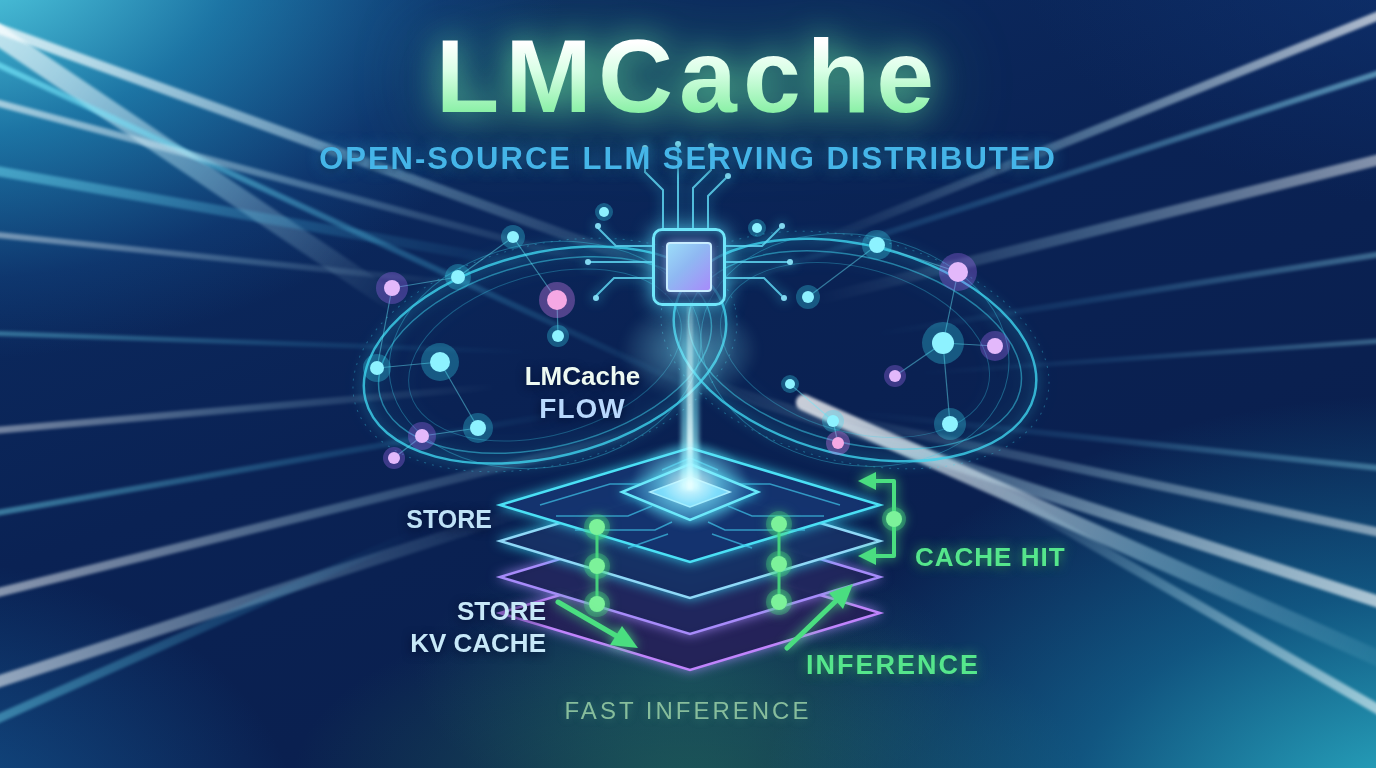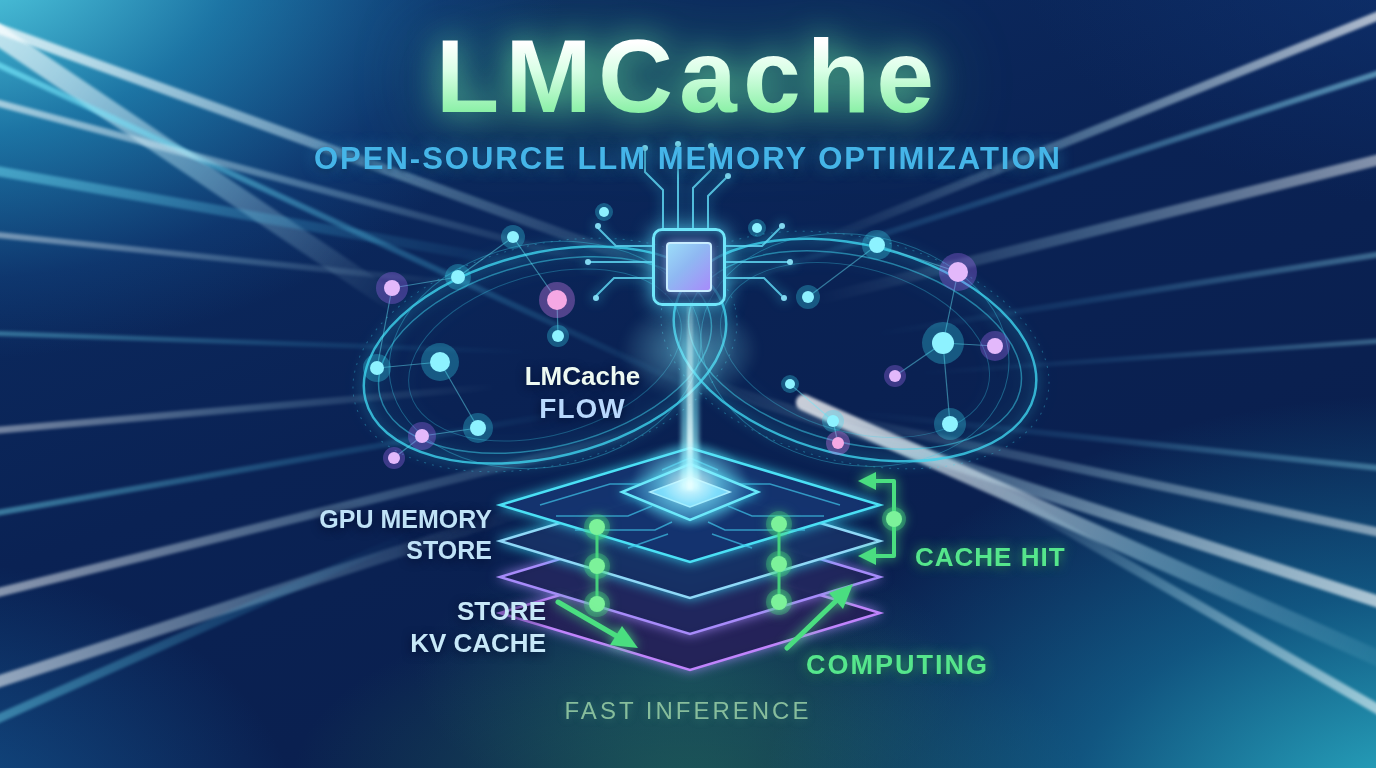--- a/index.html
+++ b/index.html
@@ -324,38 +324,37 @@
   <div class="beam"></div>
   <div class="beam-core"></div>
   <div class="impact"></div>
   <div class="chip">
     <div class="chip-core"></div>
   </div>
 
   <div class="title-wrap">
     <span class="title">LMCache</span>
   </div>
-  <div class="subtitle">OPEN-SOURCE LLM MEMORY OPTIMIZATION</div>
+  <div class="subtitle">OPEN-SOURCE LLM SERVING DISTRIBUTED</div>
 
   <div class="flow-lbl">
     <div class="flow-l1">LMCache</div>
     <div class="flow-l2">FLOW</div>
   </div>
 
   <div class="lbl lbl-blue" style="left:300px;top:504px;width:192px;text-align:right;font-size:25px;">
-    <div>GPU MEMORY</div>
     <div>STORE</div>
   </div>
 
   <div class="lbl lbl-green" style="left:915px;top:506px;font-size:26px;letter-spacing:1px;">CACHE HIT</div>
 
   <div class="lbl lbl-blue" style="left:400px;top:596px;width:146px;text-align:right;font-size:26px;color:#c7e8f8;">
     <div>STORE</div>
     <div>KV CACHE</div>
   </div>
 
-  <div class="lbl lbl-green" style="left:806px;top:613px;font-size:27px;letter-spacing:2px;">COMPUTING</div>
+  <div class="lbl lbl-green" style="left:806px;top:613px;font-size:27px;letter-spacing:2px;">INFERENCE</div>
 
   <div class="footer">
     <div class="f1">FAST INFERENCE</div>
   </div>
 
 </div>
 
 </body></html>

